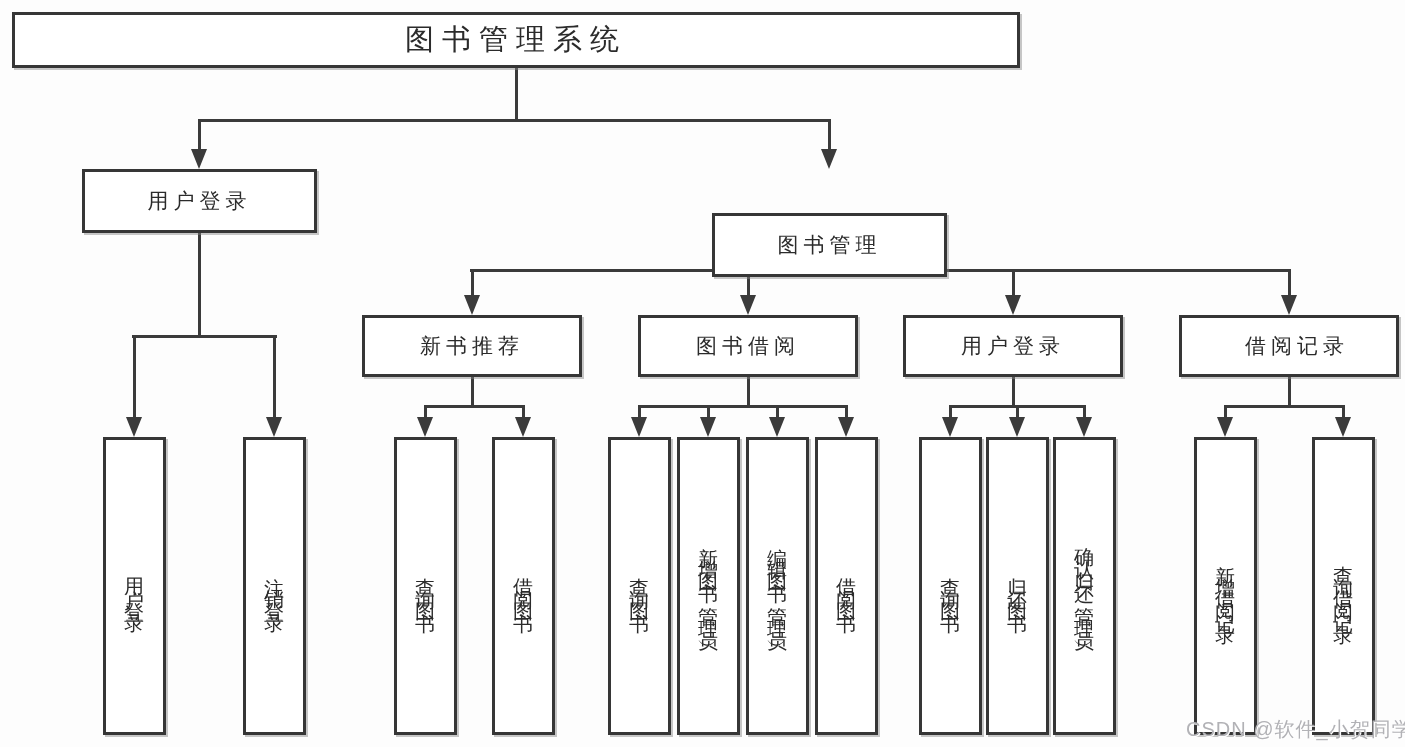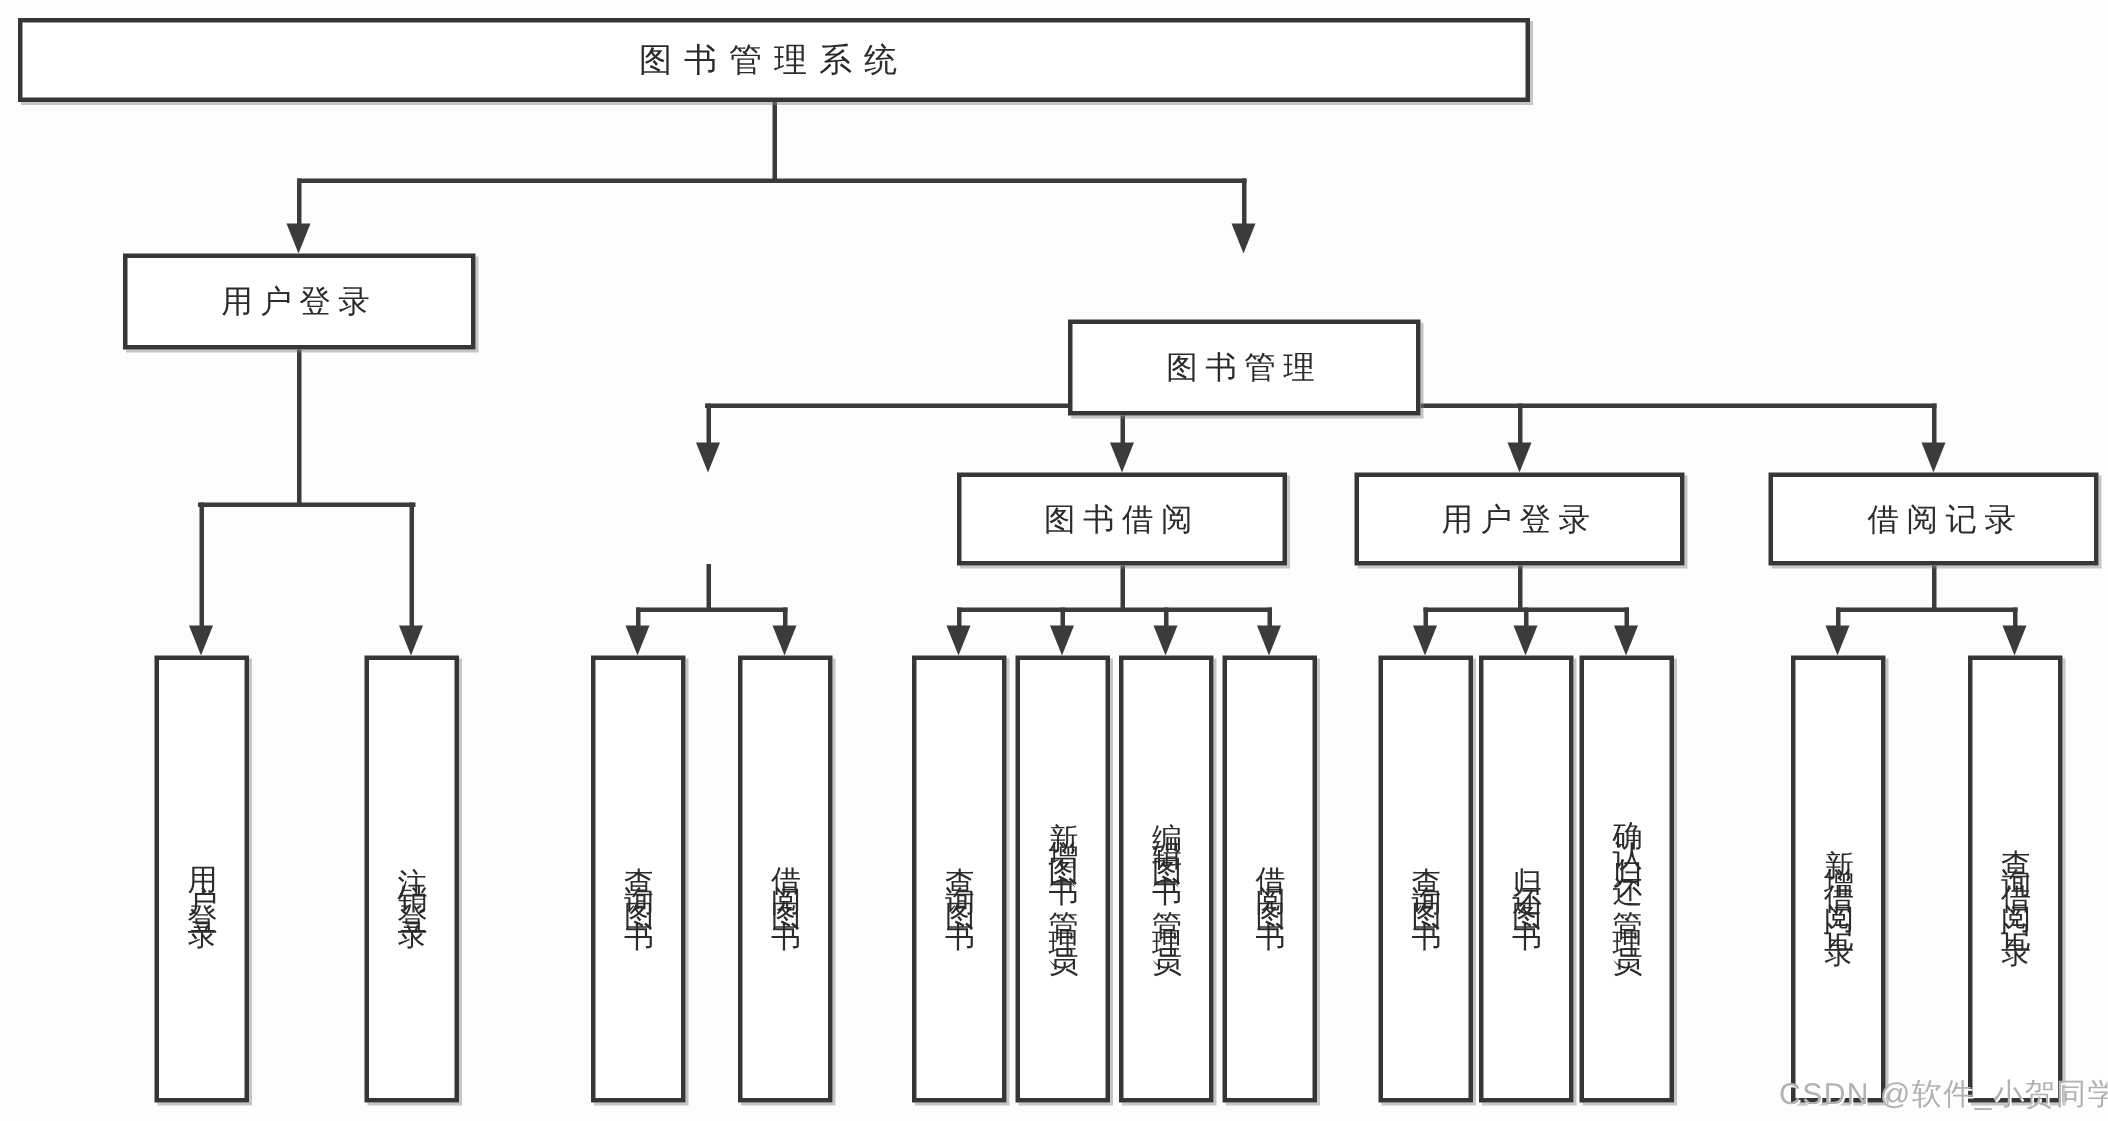--- a/index.html
+++ b/index.html
@@ -22,21 +22,21 @@
     border: 3px solid #363636;
     box-shadow: 2px 2px 0 rgba(130,130,130,0.45);
     display: flex;
     align-items: center;
     justify-content: center;
     color: #2b2b2b;
     font-size: 21px;
     letter-spacing: 5px;
     white-space: nowrap;
   }
-  .box.title { font-size: 22px; letter-spacing: 8px; }
+  .box.title { font-size: 29px; letter-spacing: 8px; }
   .vbox {
     writing-mode: vertical-rl;
     text-orientation: mixed;
     font-size: 20px;
     letter-spacing: 12px;
     white-space: normal;
     line-height: 1;
   }
   
   .ln {
@@ -128,20 +128,21 @@
   <div class="ln" style="left:1224px; top:405px; width:3px; height:14px;"></div>
   <div class="ah" style="left:1217px; top:417px;"></div>
   <div class="ln" style="left:1342px; top:405px; width:3px; height:14px;"></div>
   <div class="ah" style="left:1335px; top:417px;"></div>
 
   <div class="box title" style="left:12px; top:12px; width:1008px; height:56px;">图书管理系统</div>
 
   <div class="box" style="left:82px; top:169px; width:235px; height:64px;">用户登录</div>
   <div class="box" style="left:712px; top:169px; width:235px; height:64px;margin-top:44px;">图书管理</div>
 
+  <div class="box" style="left:362px; top:315px; width:220px; height:62px;">新书推荐</div>
   <div class="box" style="left:638px; top:315px; width:220px; height:62px;">图书借阅</div>
   <div class="box" style="left:903px; top:315px; width:220px; height:62px;">用户登录</div>
   <div class="box" style="left:1179px; top:315px; width:220px; height:62px;padding-left:16px;">借阅记录</div>
 
   <div class="box vbox" style="left:103px; top:437px; width:63px; height:298px;">用户登录</div>
   <div class="box vbox" style="left:243px; top:437px; width:63px; height:298px;">注销登录</div>
 
   <div class="box vbox" style="left:394px; top:437px; width:63px; height:298px;">查询图书</div>
   <div class="box vbox" style="left:492px; top:437px; width:63px; height:298px;">借阅图书</div>
 

